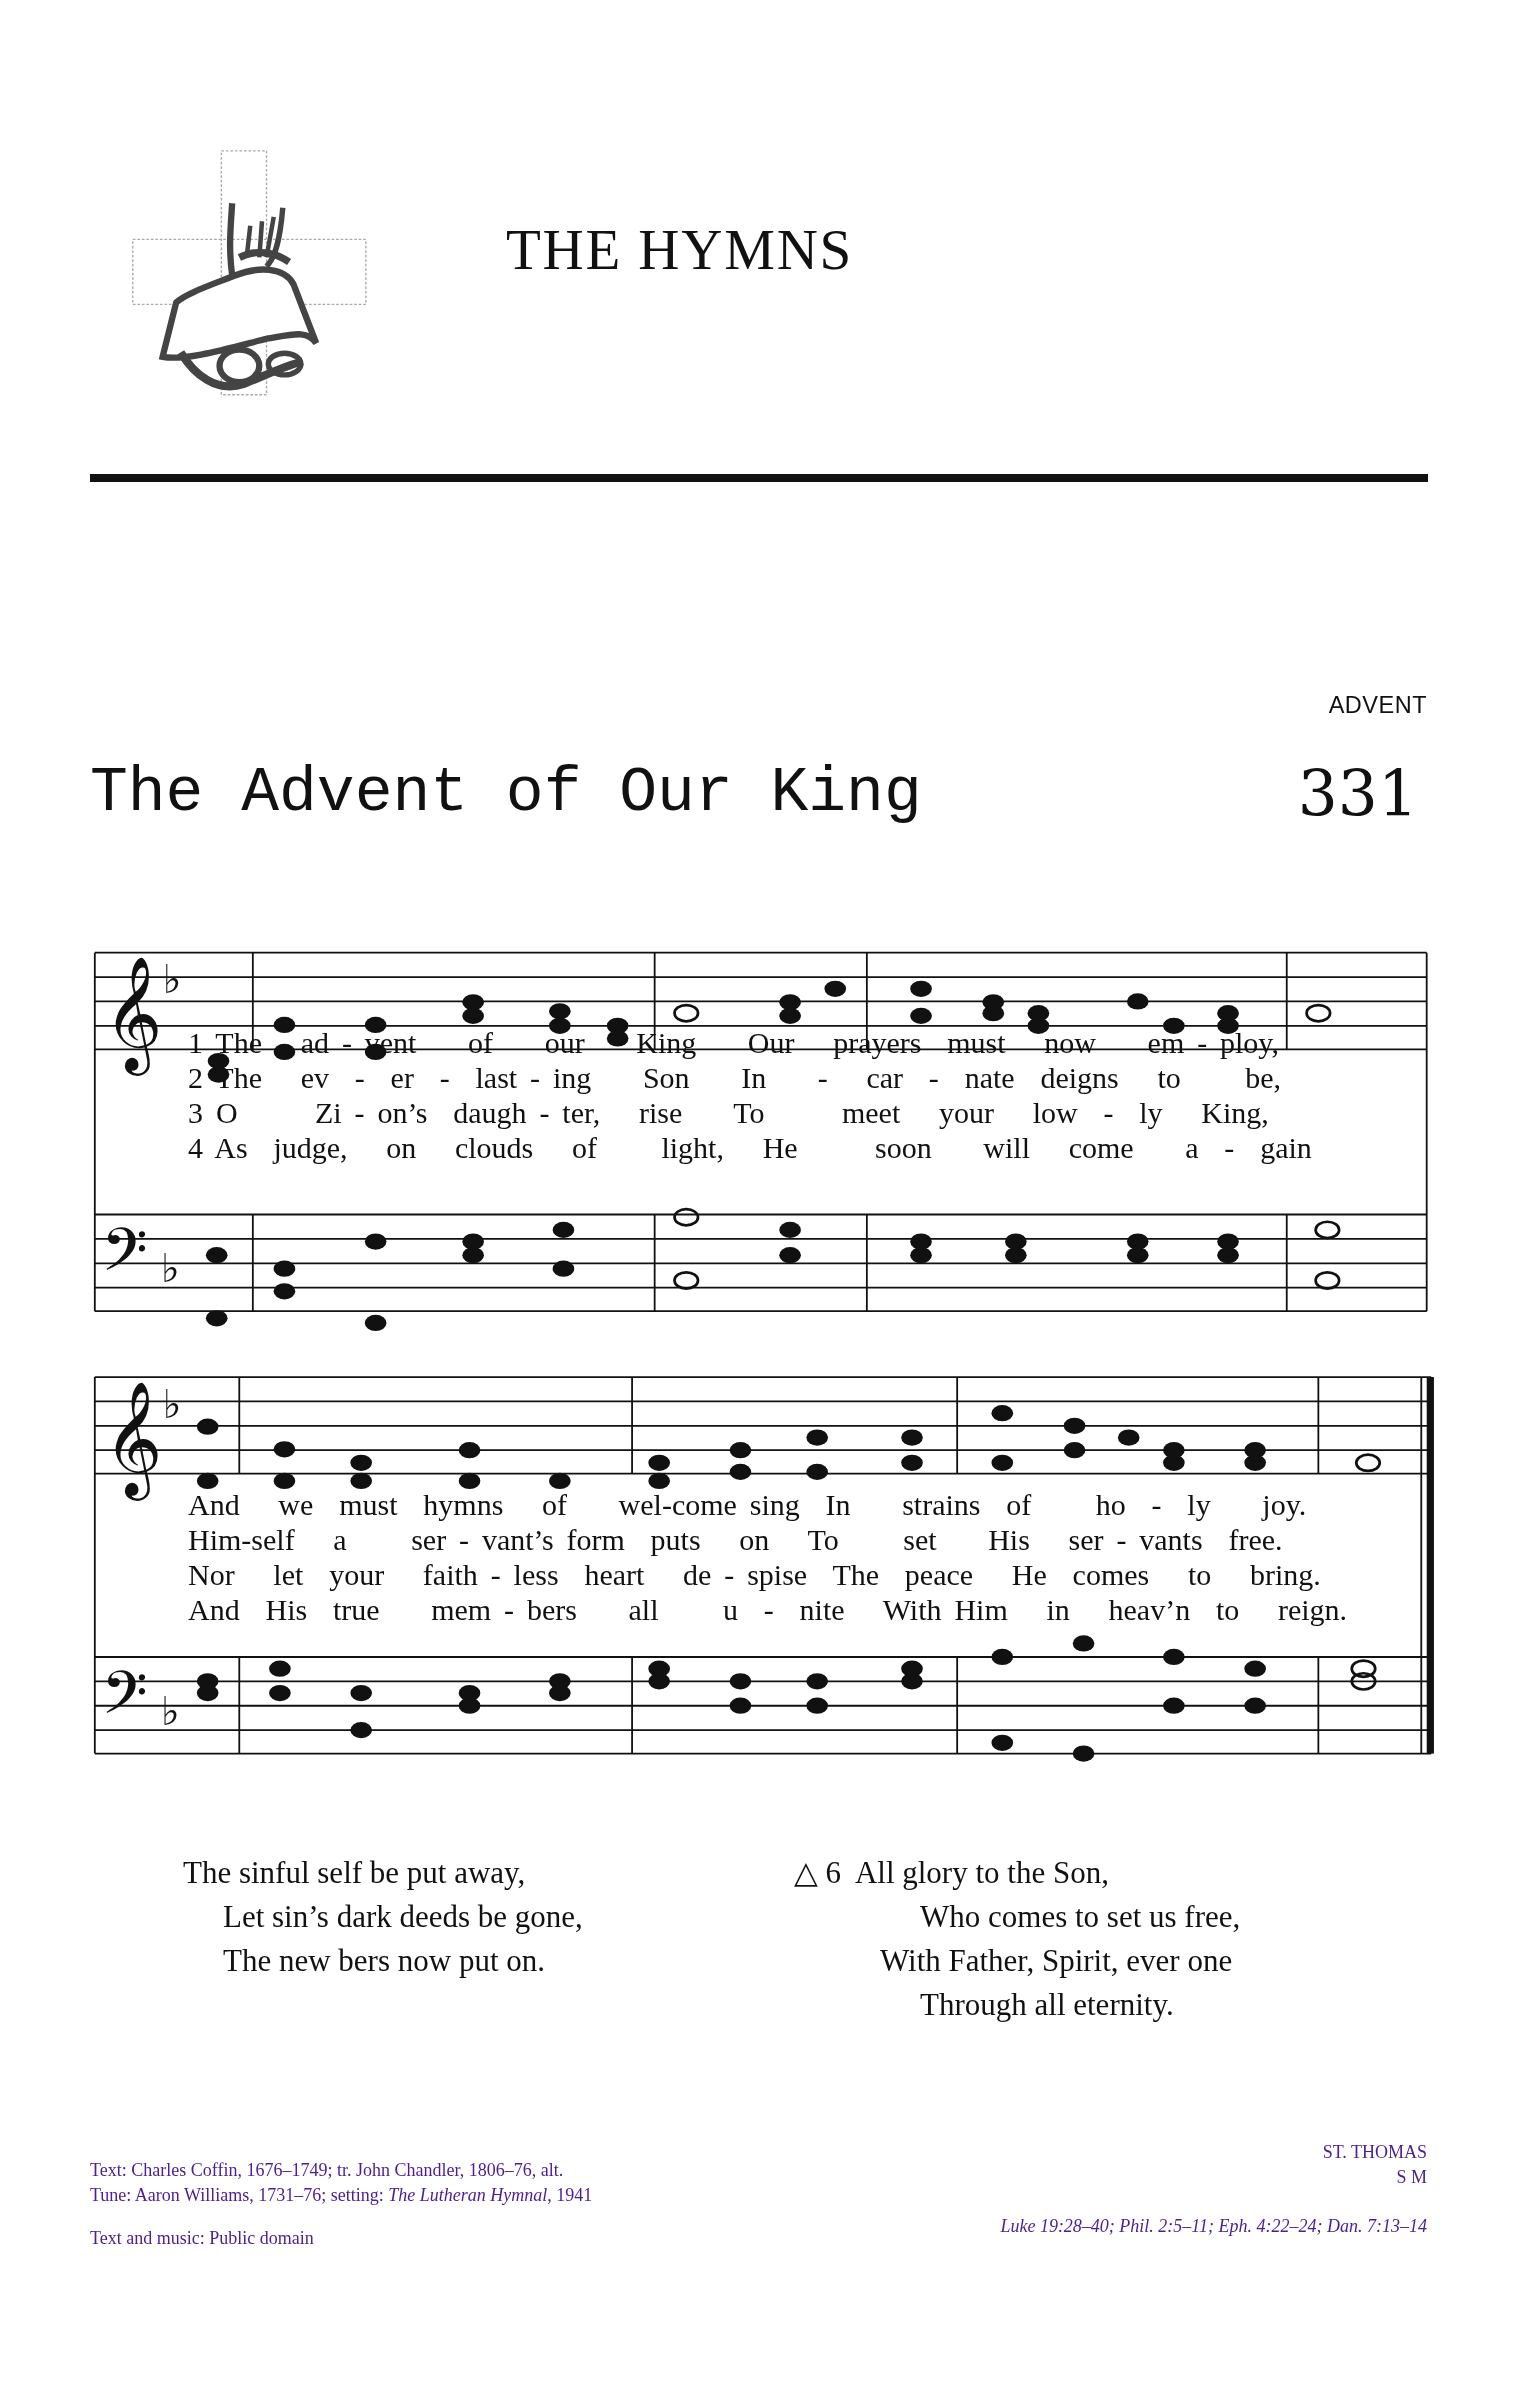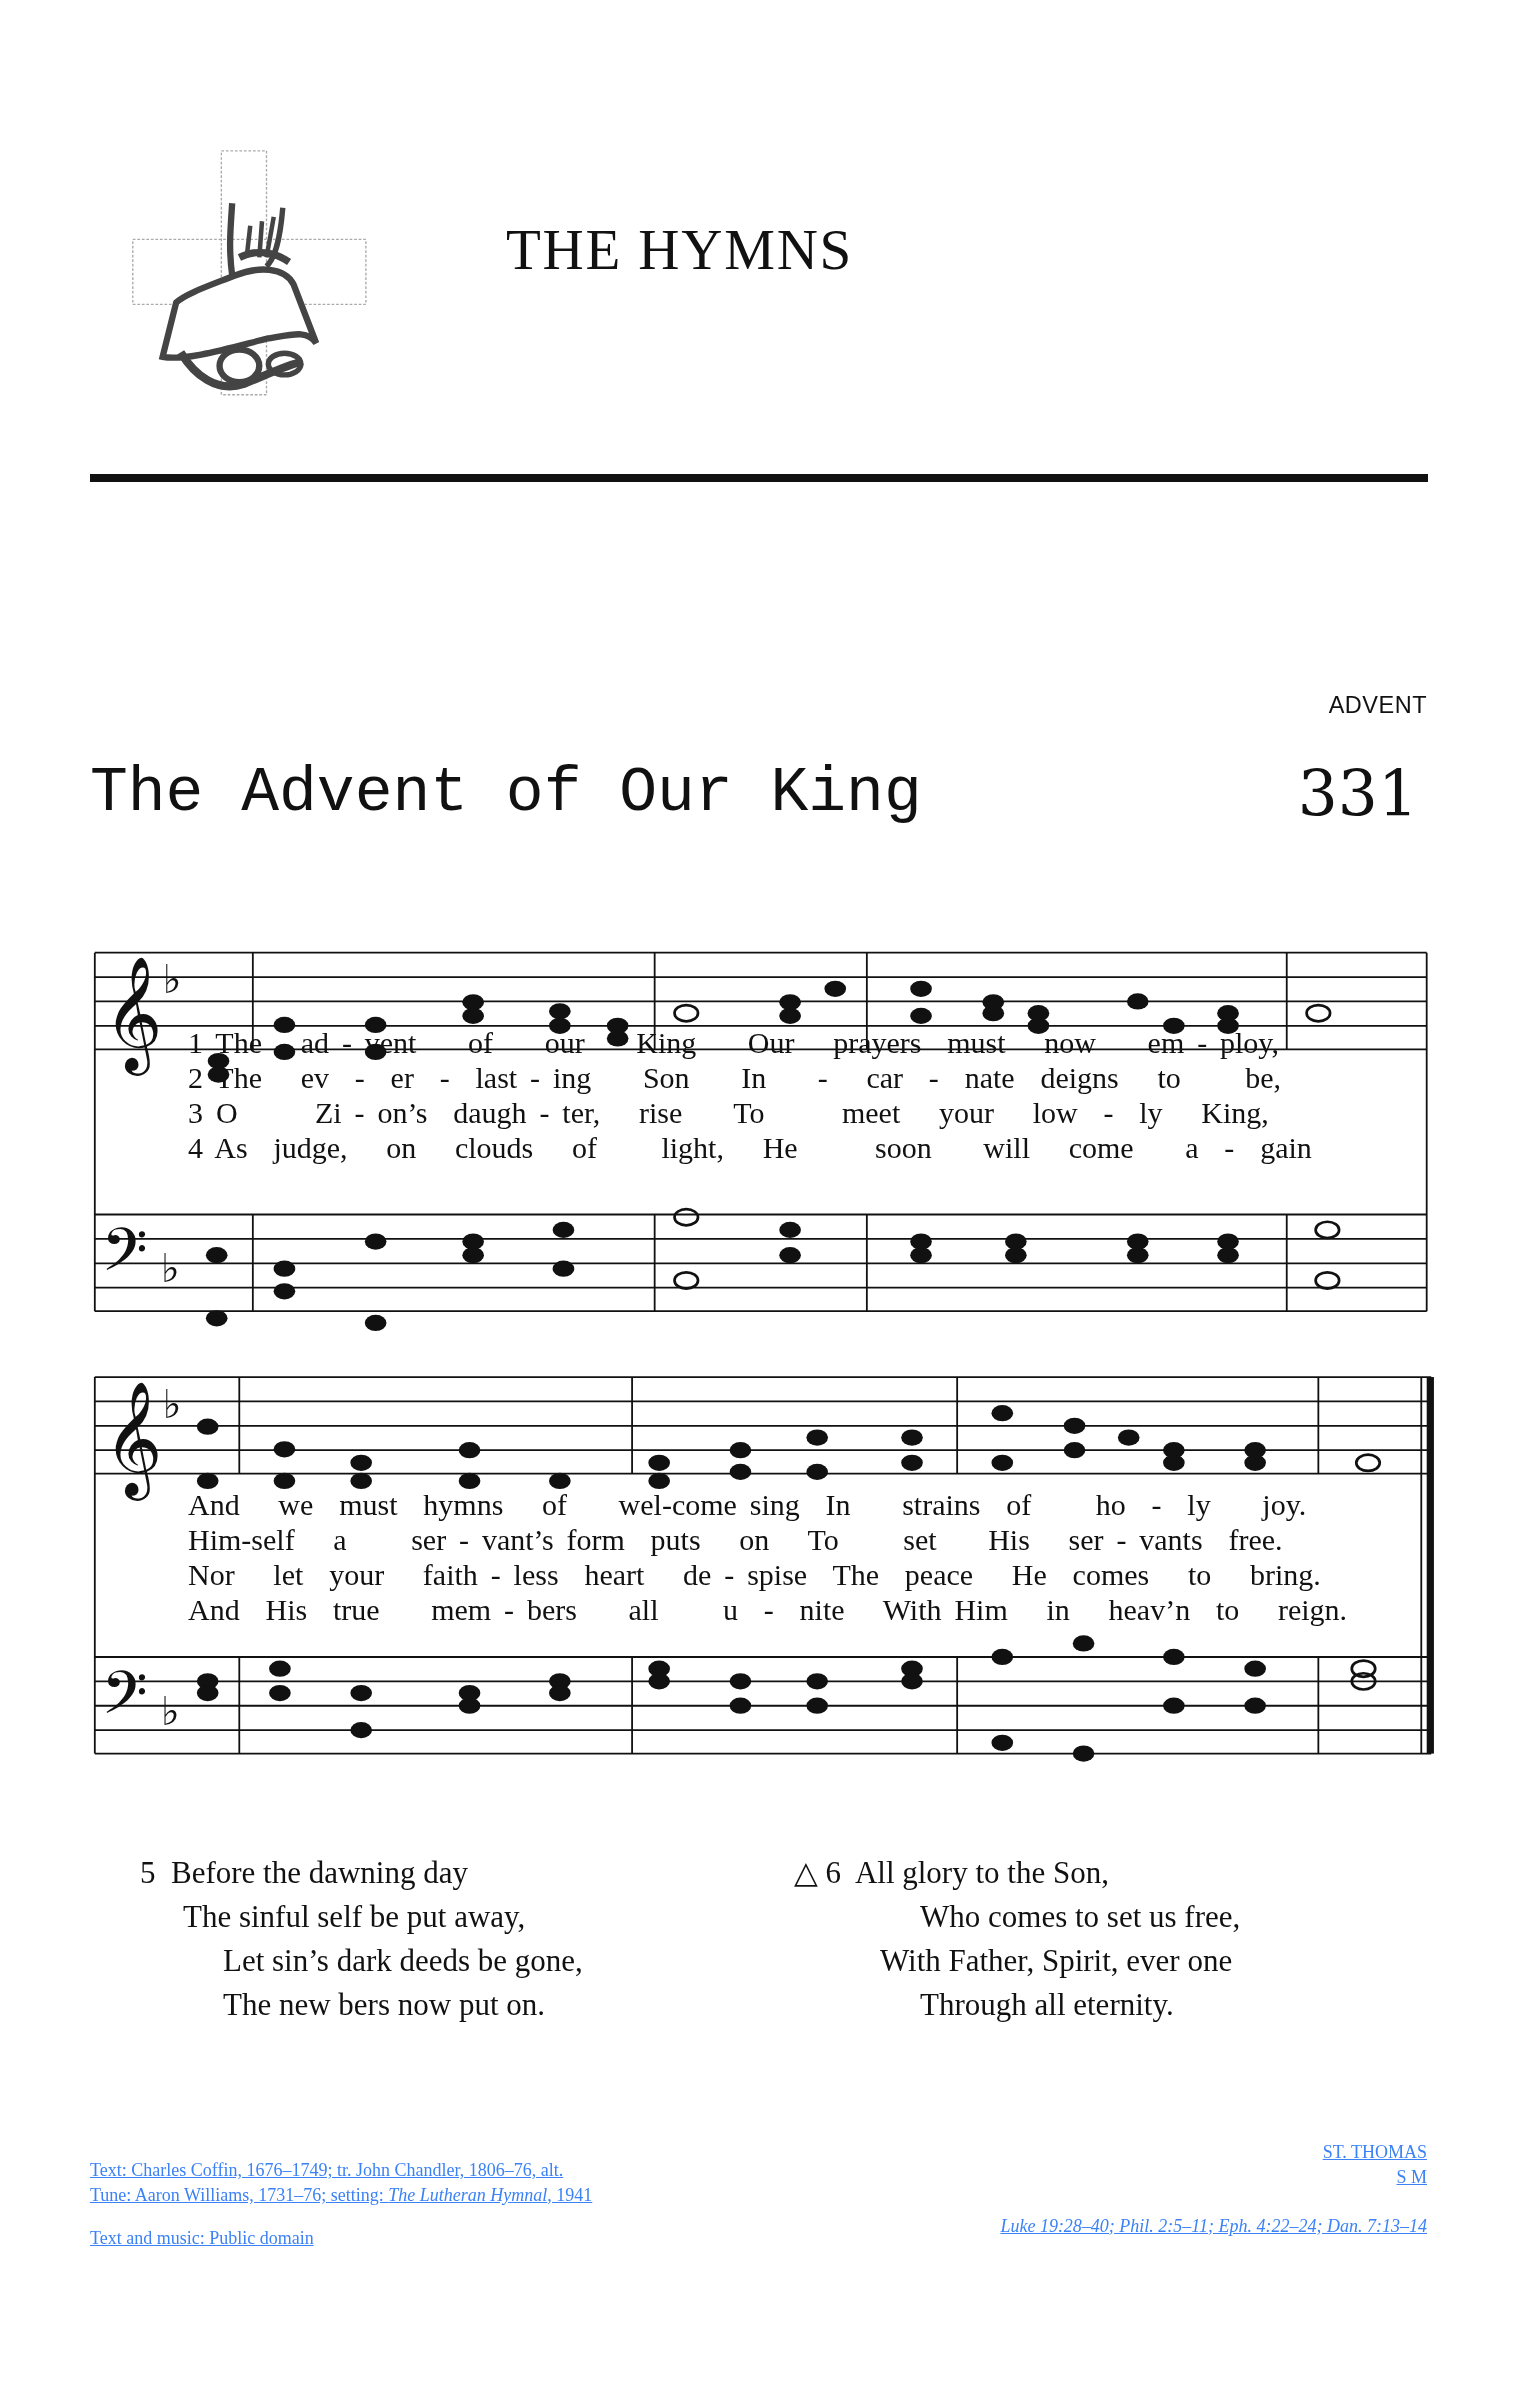--- a/index.html
+++ b/index.html
@@ -6,21 +6,21 @@
   body{width:1517px;height:2401px;position:relative;overflow:hidden;font-family:"Liberation Serif",serif;color:#111;}
   .abs{position:absolute;}
   .hdr-title{left:506px;top:217px;font-size:57px;letter-spacing:1.8px;font-family:"Liberation Serif",serif;}
   .rule{left:90px;top:474px;width:1338px;height:8.1px;background:#111;}
   .section{right:90px;top:692px;font-size:23.5px;font-family:"Liberation Sans",sans-serif;letter-spacing:0.5px;}
   .hymn-title{left:90px;top:758px;font-size:63px;font-family:Liberation Mono, monospace;font-weight:normal;}
   .hymn-num{right:99px;top:758px;font-size:63px;font-family:"DejaVu Serif",serif;}
   .lyric-line{position:absolute;left:188px;font-size:30px;white-space:pre;word-spacing:5.4px;text-align:center;}
   .stanza{position:absolute;font-size:31px;line-height:44px;}
   .stanza .ln{display:block;white-space:pre;}
-  .credits{font-size:18px;color:#3b82f6;line-height:25px;text-decoration:underline;}
+  .credits{font-size:18px;color:#4c1d95;line-height:25px;}
   .credits i{font-style:italic;}
   svg.music{position:absolute;left:0;top:0;}
 </style>
 </head>
 <body>
 
 <div class="abs" style="left:131px;top:149px;width:262px;height:253px;">
   <svg width="262" height="253" viewBox="0 0 290 280">
     <rect x="100" y="2" width="50" height="270" fill="none" stroke="#aaa" stroke-width="1.5" stroke-dasharray="3,2"></rect>
     <rect x="2" y="100" width="258" height="72" fill="none" stroke="#aaa" stroke-width="1.5" stroke-dasharray="3,2"></rect>
@@ -227,21 +227,20 @@
 <div class="lyric-line" style="top:1061px;">2 The   ev  -  er  -  last - ing    Son    In    -   car  -  nate  deigns   to     be,</div>
 <div class="lyric-line" style="top:1096px;">3 O      Zi - on’s  daugh - ter,   rise    To      meet   your   low  -  ly   King,</div>
 <div class="lyric-line" style="top:1131px;">4 As  judge,   on   clouds   of     light,   He      soon    will   come    a  -  gain</div>
 
 <div class="lyric-line" style="top:1488px;">And   we  must  hymns   of    wel-come sing  In    strains  of     ho  -  ly    joy.</div>
 <div class="lyric-line" style="top:1523px;">Him-self   a     ser - vant’s form  puts   on   To     set    His   ser - vants  free.</div>
 <div class="lyric-line" style="top:1558px;">Nor   let  your   faith - less  heart   de - spise  The  peace   He  comes   to   bring.</div>
 <div class="lyric-line" style="top:1593px;">And  His  true    mem - bers    all     u  -  nite   With Him   in   heav’n  to   reign.</div>
 
 <div class="stanza" style="left:140px;top:1851px;">
-  <span class="ln"><span>5</span>  <span>Before the dawning day</span></span>
   <span class="ln" style="padding-left:43px;">The sinful self be put away,</span>
   <span class="ln" style="padding-left:83px;">Let sin’s dark deeds be gone,</span>
   <span class="ln" style="padding-left:83px;">The new bers now put on.</span>
 </div>
 
 <div class="stanza" style="left:794px;top:1851px;">
   <span class="ln"><span>△</span> <span>6</span>  <span>All glory to the Son,</span></span>
   <span class="ln" style="padding-left:126px;">Who comes to set us free,</span>
   <span class="ln" style="padding-left:86px;">With Father, Spirit, ever one</span>
   <span class="ln" style="padding-left:126px;">Through all eternity.</span>

